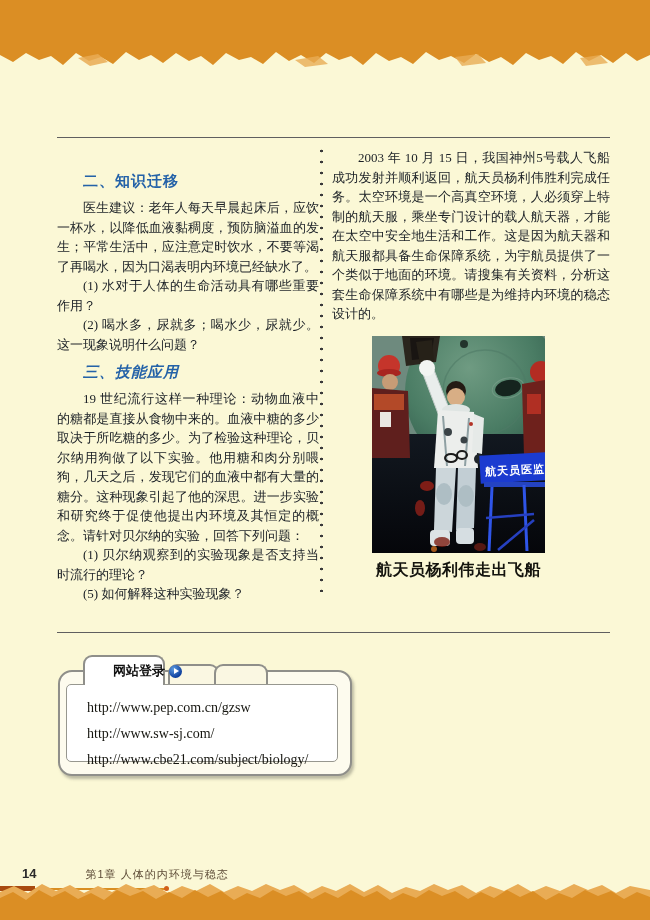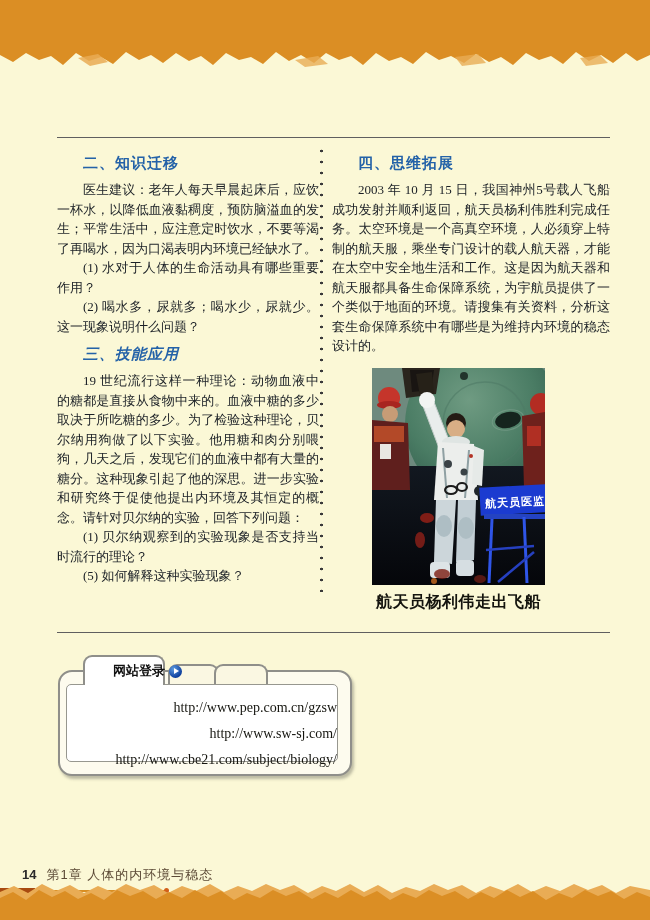--- a/index.html
+++ b/index.html
@@ -25,21 +25,21 @@
   .col-right{width:278px;margin-left:9px;}
   .col-divider{
     width:3px;height:444px;margin-left:1px;flex:none;
     background-image:radial-gradient(circle at 1.5px 3px,#3a3a3a 1.2px,transparent 1.6px);
     background-size:3px 11px;background-repeat:repeat-y;
   }
   h3.sec{
     color:#2462A8;font-size:15px;font-weight:bold;
     margin:9px 0 7px 26px;letter-spacing:1px;
   }
-  .col-left h3.sec:first-child, .col-right h3.sec:first-child{margin-top:6px;font-family:Liberation Serif, serif;}
+  .col-left h3.sec:first-child, .col-right h3.sec:first-child{margin-top:24px;font-family:Liberation Serif, serif;}
   p.body{
     font-family:"Liberation Serif","DejaVu Serif",serif;
     font-size:13px;line-height:19.5px;color:#1b2026;
     text-align:justify;text-indent:2em;margin:0;
   }
   .skill-heading{margin-top:14px;font-style:italic;}
 
   figure.photo{margin:12px 0 0 40px;width:173px;}
   .photo-img{display:block;width:173px;height:217px;}
   figcaption.caption{
@@ -74,28 +74,28 @@
     content:"";position:absolute;left:4.5px;top:3.5px;
     border-left:5px solid #fff;border-top:3px solid transparent;border-bottom:3px solid transparent;
   }
   .url-panel{
     position:absolute;left:8px;top:29px;width:272px;height:78px;z-index:2;
     background:#ffffff;border:1px solid #97978f;border-radius:5px;
     padding:10px 0 0 20px;box-sizing:border-box;
   }
   .url{
     font-family:"Liberation Serif","DejaVu Serif",serif;
-    font-size:14px;line-height:26px;color:#15150f;white-space:nowrap;text-align:right;
+    font-size:14px;line-height:26px;color:#15150f;white-space:nowrap;
   }
 
   
   .footer{position:absolute;left:0;top:866px;width:650px;}
   .footer-text{margin-left:22px;display:flex;align-items:baseline;gap:10px;}
   .page-num{font-size:13px;font-weight:bold;color:#2a2a2a;}
-  .chapter{font-size:13px;color:#5c4a36;letter-spacing:1px;}
+  .chapter{font-size:11px;color:#5c4a36;letter-spacing:1px;margin-left:39px;}
   .footer-line{position:relative;height:8px;margin-top:4px;}
   .footer-bar{position:absolute;left:0;top:0;width:35px;height:5px;background:#A84A10;}
   .footer-thin{position:absolute;left:35px;top:2px;width:130px;height:1.5px;background:#D98E22;}
   .footer-dot{position:absolute;left:164px;top:0;width:5px;height:5px;border-radius:50%;background:#D2601A;}
 </style>
 </head>
 <body>
 
 <svg class="band band-top" width="650" height="72" viewBox="0 0 650 72">
   <path d="M0,0 H650 V55 L637,61 626,53 613,63 601,55 589,61 576,52 563,64 551,56 539,60 526,53 513,65 501,57 489,62 476,54 464,63 451,56 439,60 426,52 413,64 401,57 389,61 376,53 363,65 351,56 339,60 326,53 314,63 301,55 289,61 276,52 263,64 251,57 239,60 226,53 213,65 201,56 189,61 176,53 163,63 151,55 139,60 126,52 113,64 101,57 89,61 76,53 63,65 51,56 39,60 26,53 13,62 0,55 Z" fill="#DB8E24"></path>
@@ -116,21 +116,20 @@
 
     <h3 class="sec skill-heading">三、技能应用</h3>
     <p class="body">19 世纪流行这样一种理论：动物血液中的糖都是直接从食物中来的。血液中糖的多少取决于所吃糖的多少。为了检验这种理论，贝尔纳用狗做了以下实验。他用糖和肉分别喂狗，几天之后，发现它们的血液中都有大量的糖分。这种现象引起了他的深思。进一步实验和研究终于促使他提出内环境及其恒定的概念。请针对贝尔纳的实验，回答下列问题：</p>
     <p class="body">(1) 贝尔纳观察到的实验现象是否支持当时流行的理论？</p>
     <p class="body">(5) 如何解释这种实验现象？</p>
   </div>
 
   <div class="col-divider"></div>
 
   <div class="col col-right">
-    <h3 class="sec">四、思维拓展</h3>
     <p class="body">2003 年 10 月 15 日，我国神州5号载人飞船成功发射并顺利返回，航天员杨利伟胜利完成任务。太空环境是一个高真空环境，人必须穿上特制的航天服，乘坐专门设计的载人航天器，才能在太空中安全地生活和工作。这是因为航天器和航天服都具备生命保障系统，为宇航员提供了一个类似于地面的环境。请搜集有关资料，分析这套生命保障系统中有哪些是为维持内环境的稳态设计的。</p>
 
     <figure class="photo">
       <svg class="photo-img" viewBox="0 0 173 217">
         <defs>
           <radialGradient id="cap" cx="40%" cy="35%" r="75%">
             <stop offset="0%" stop-color="#6f9b82"></stop>
             <stop offset="55%" stop-color="#4a7c64"></stop>
             <stop offset="100%" stop-color="#2c5446"></stop>
           </radialGradient>

